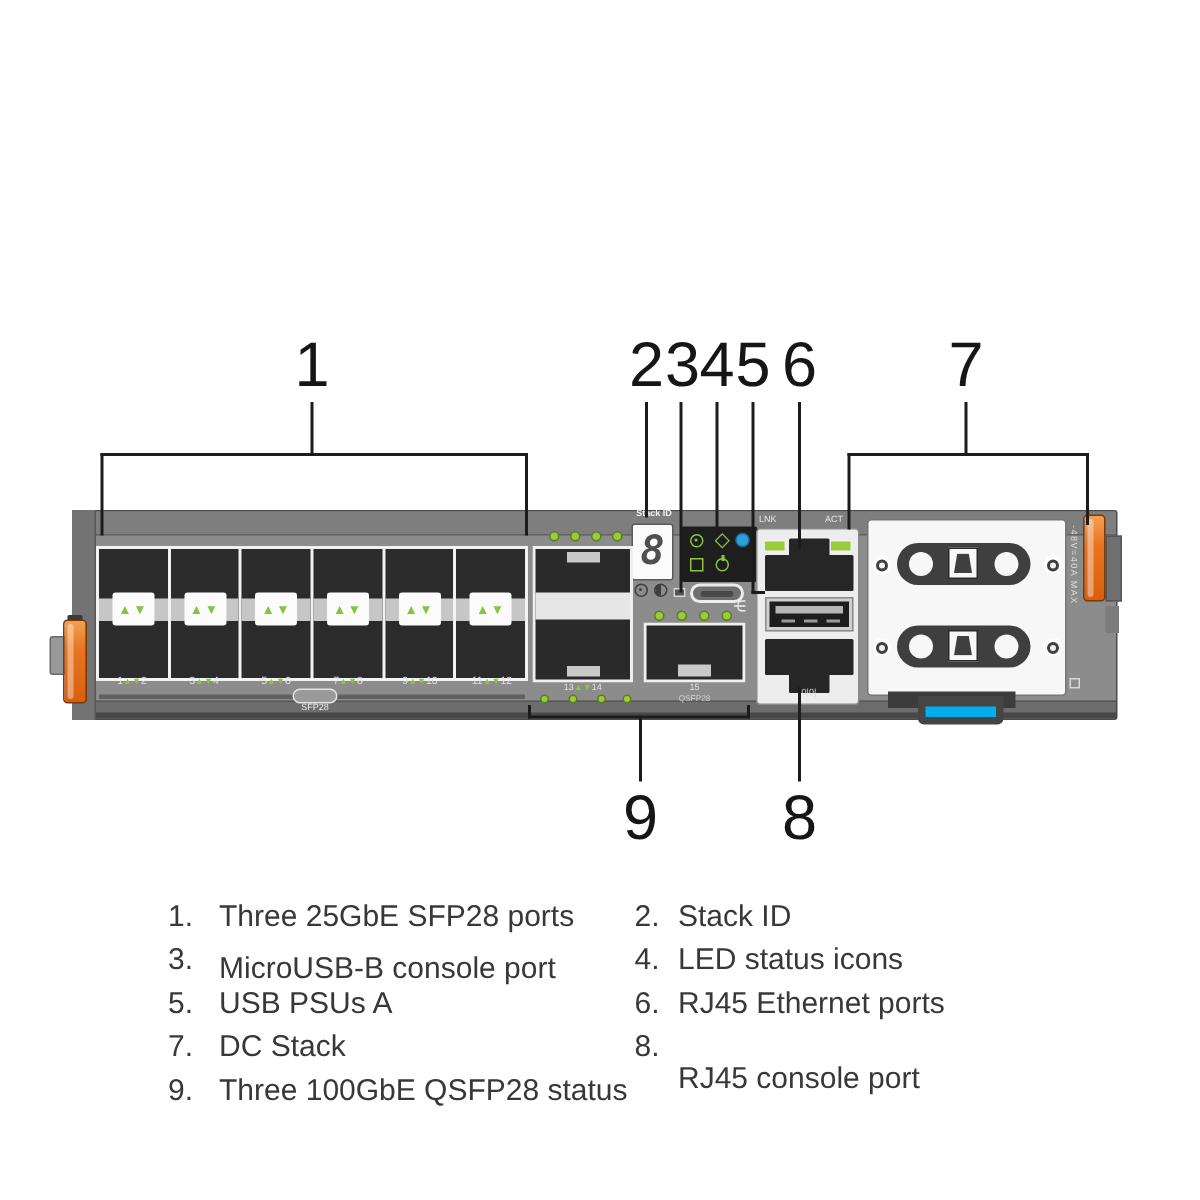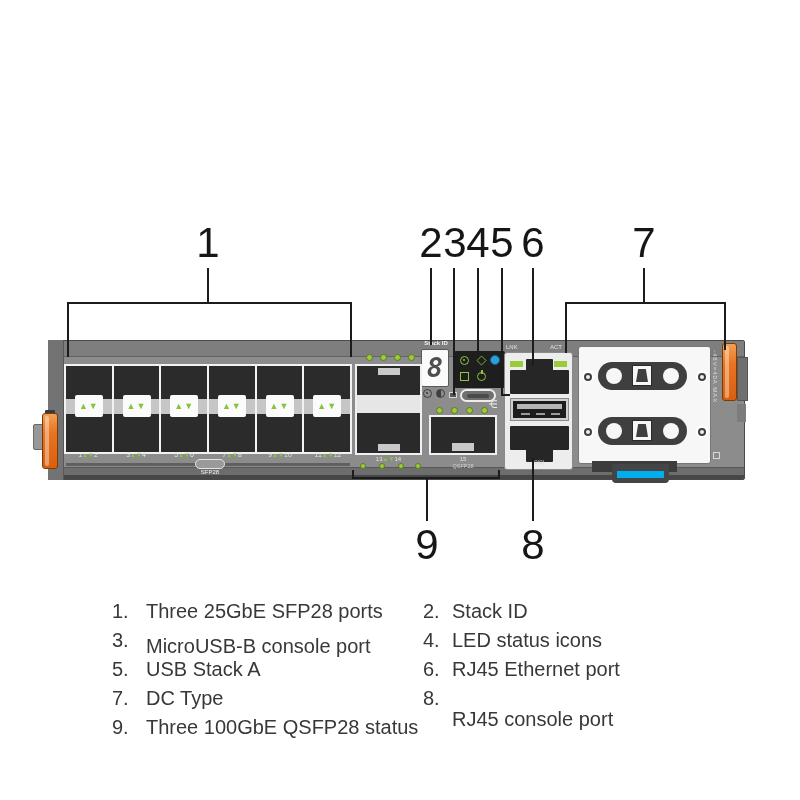--- a/index.html
+++ b/index.html
@@ -255,26 +255,26 @@
     <span class="lg-txt" style="left:146px;top:600px;">Three 25GbE SFP28 ports</span>
     <span class="lg-num" style="left:423px;top:600px;">2.</span>
     <span class="lg-txt" style="left:452px;top:600px;">Stack ID</span>
 
     <span class="lg-num" style="left:112px;top:629px;">3.</span>
     <span class="lg-txt" style="left:146px;top:635px;">MicroUSB-B console port</span>
     <span class="lg-num" style="left:423px;top:629px;">4.</span>
     <span class="lg-txt" style="left:452px;top:629px;">LED status icons</span>
 
     <span class="lg-num" style="left:112px;top:658px;">5.</span>
-    <span class="lg-txt" style="left:146px;top:658px;">USB Stack A</span>
+    <span class="lg-txt" style="left:146px;top:658px;">USB PSUs A</span>
     <span class="lg-num" style="left:423px;top:658px;">6.</span>
-    <span class="lg-txt" style="left:452px;top:658px;">RJ45 Ethernet port</span>
+    <span class="lg-txt" style="left:452px;top:658px;">RJ45 Ethernet ports</span>
 
     <span class="lg-num" style="left:112px;top:687px;">7.</span>
-    <span class="lg-txt" style="left:146px;top:687px;">DC Type</span>
+    <span class="lg-txt" style="left:146px;top:687px;">DC Stack</span>
     <span class="lg-num" style="left:423px;top:687px;">8.</span>
     <span class="lg-txt" style="left:452px;top:708px;">RJ45 console port</span>
 
     <span class="lg-num" style="left:112px;top:716px;">9.</span>
     <span class="lg-txt" style="left:146px;top:716px;">Three 100GbE QSFP28 status</span>
   </div>
 
 </div>
 
 </body></html>

